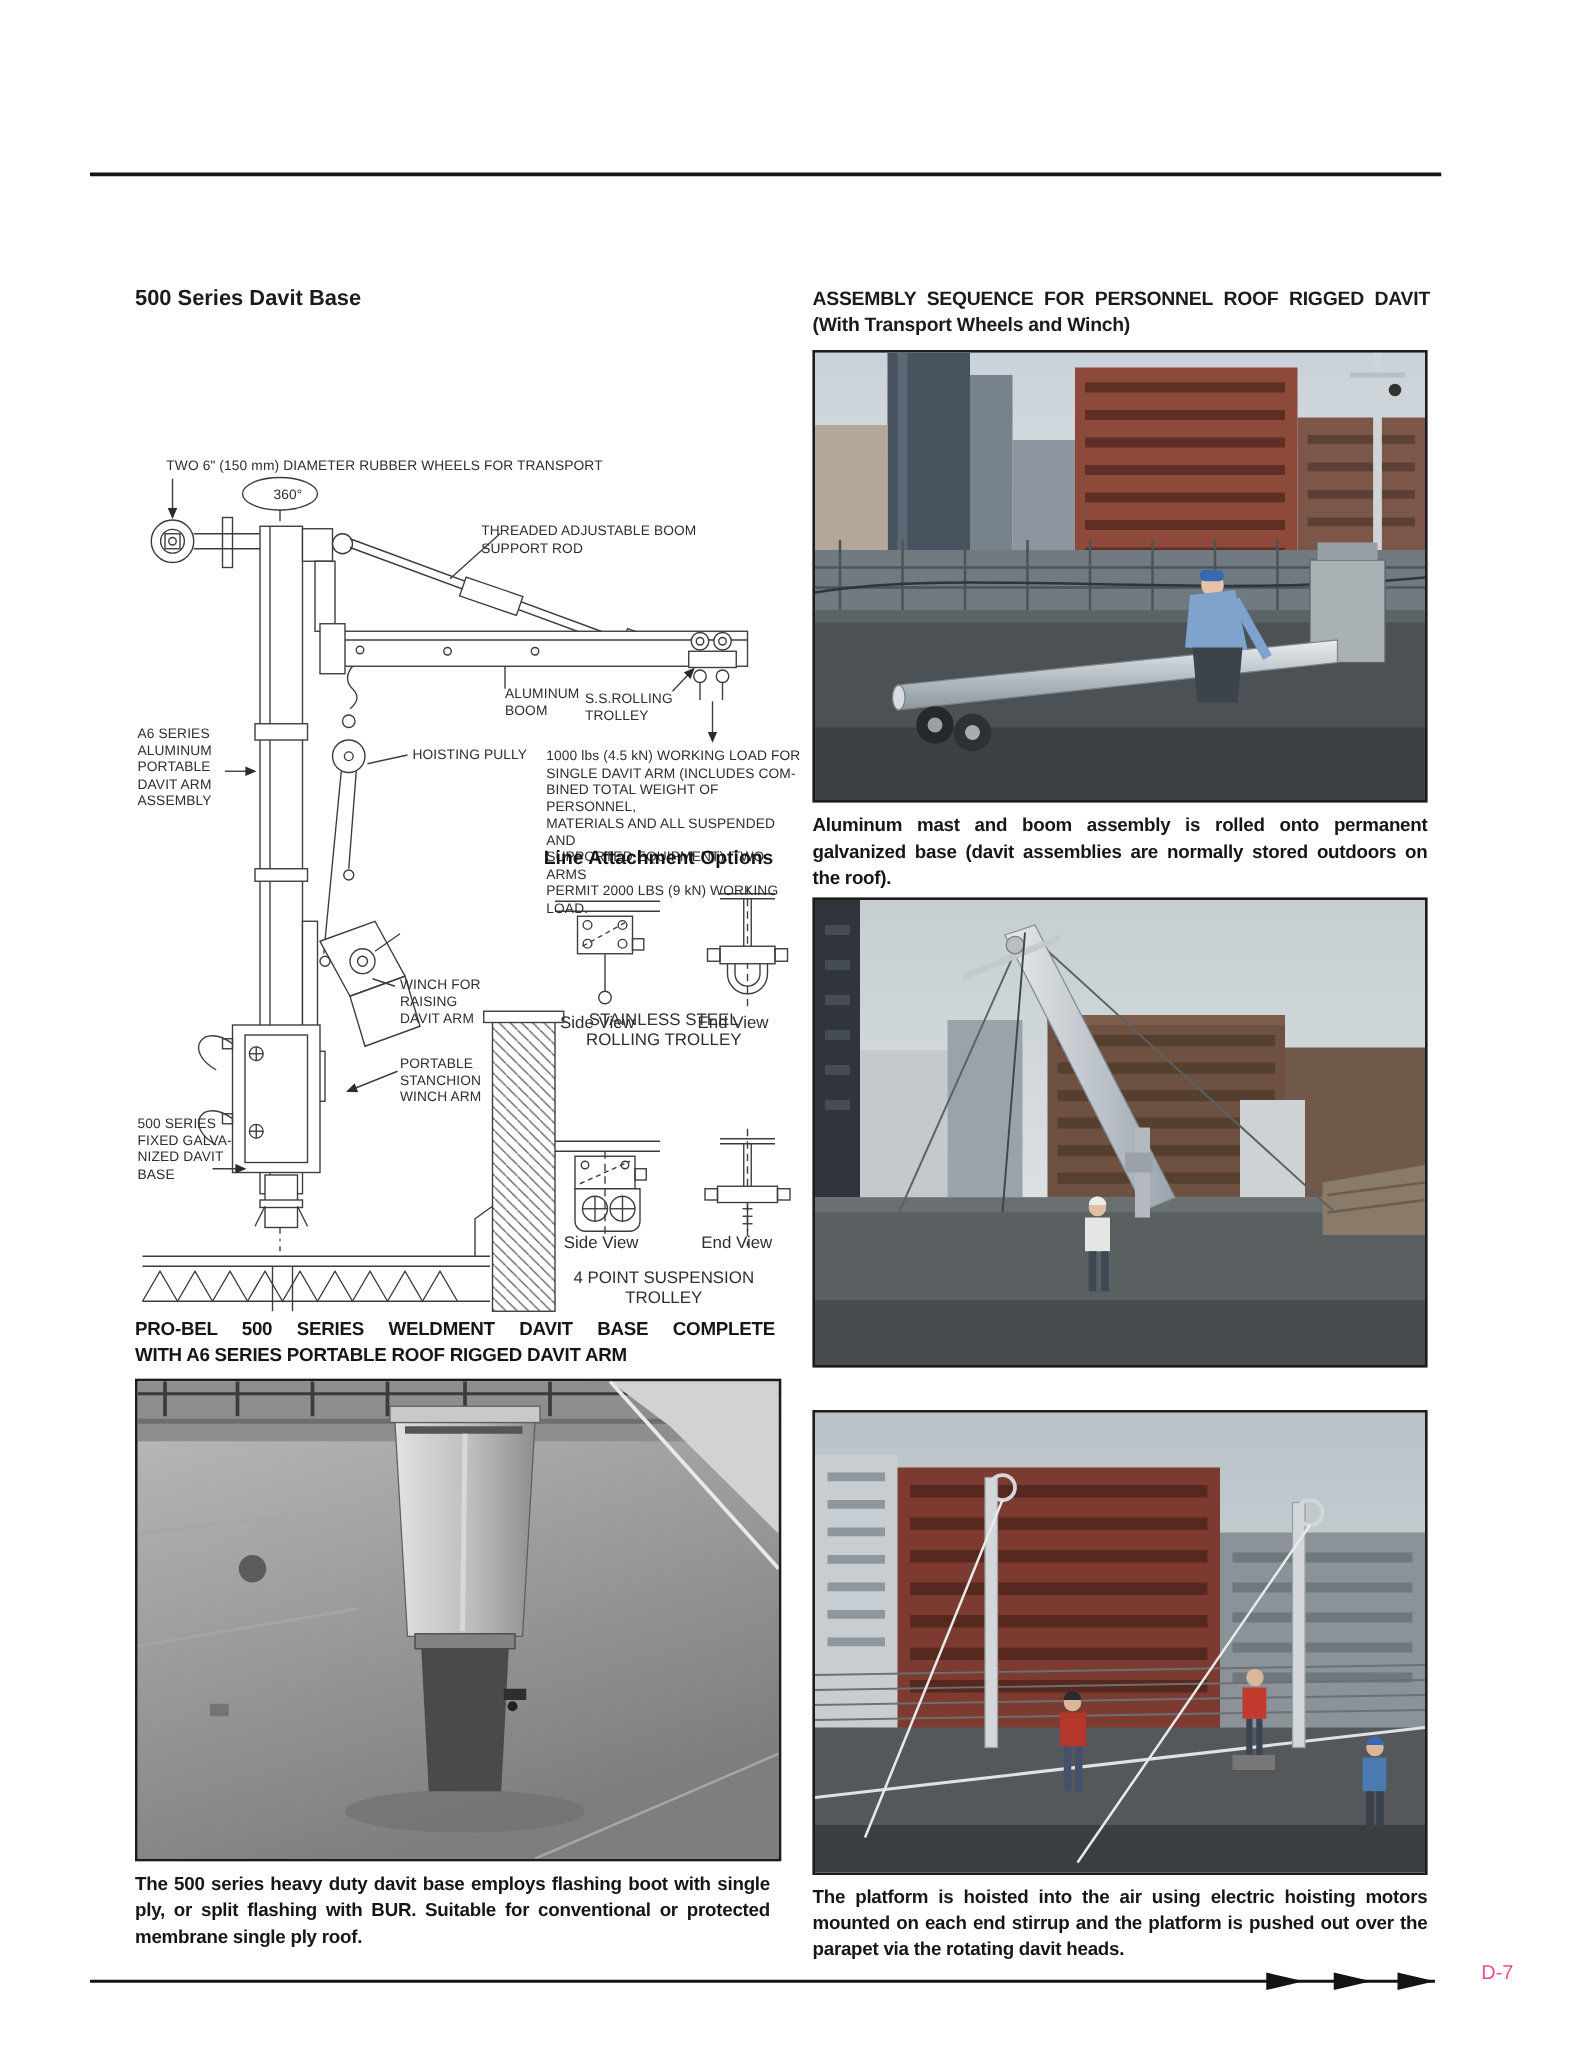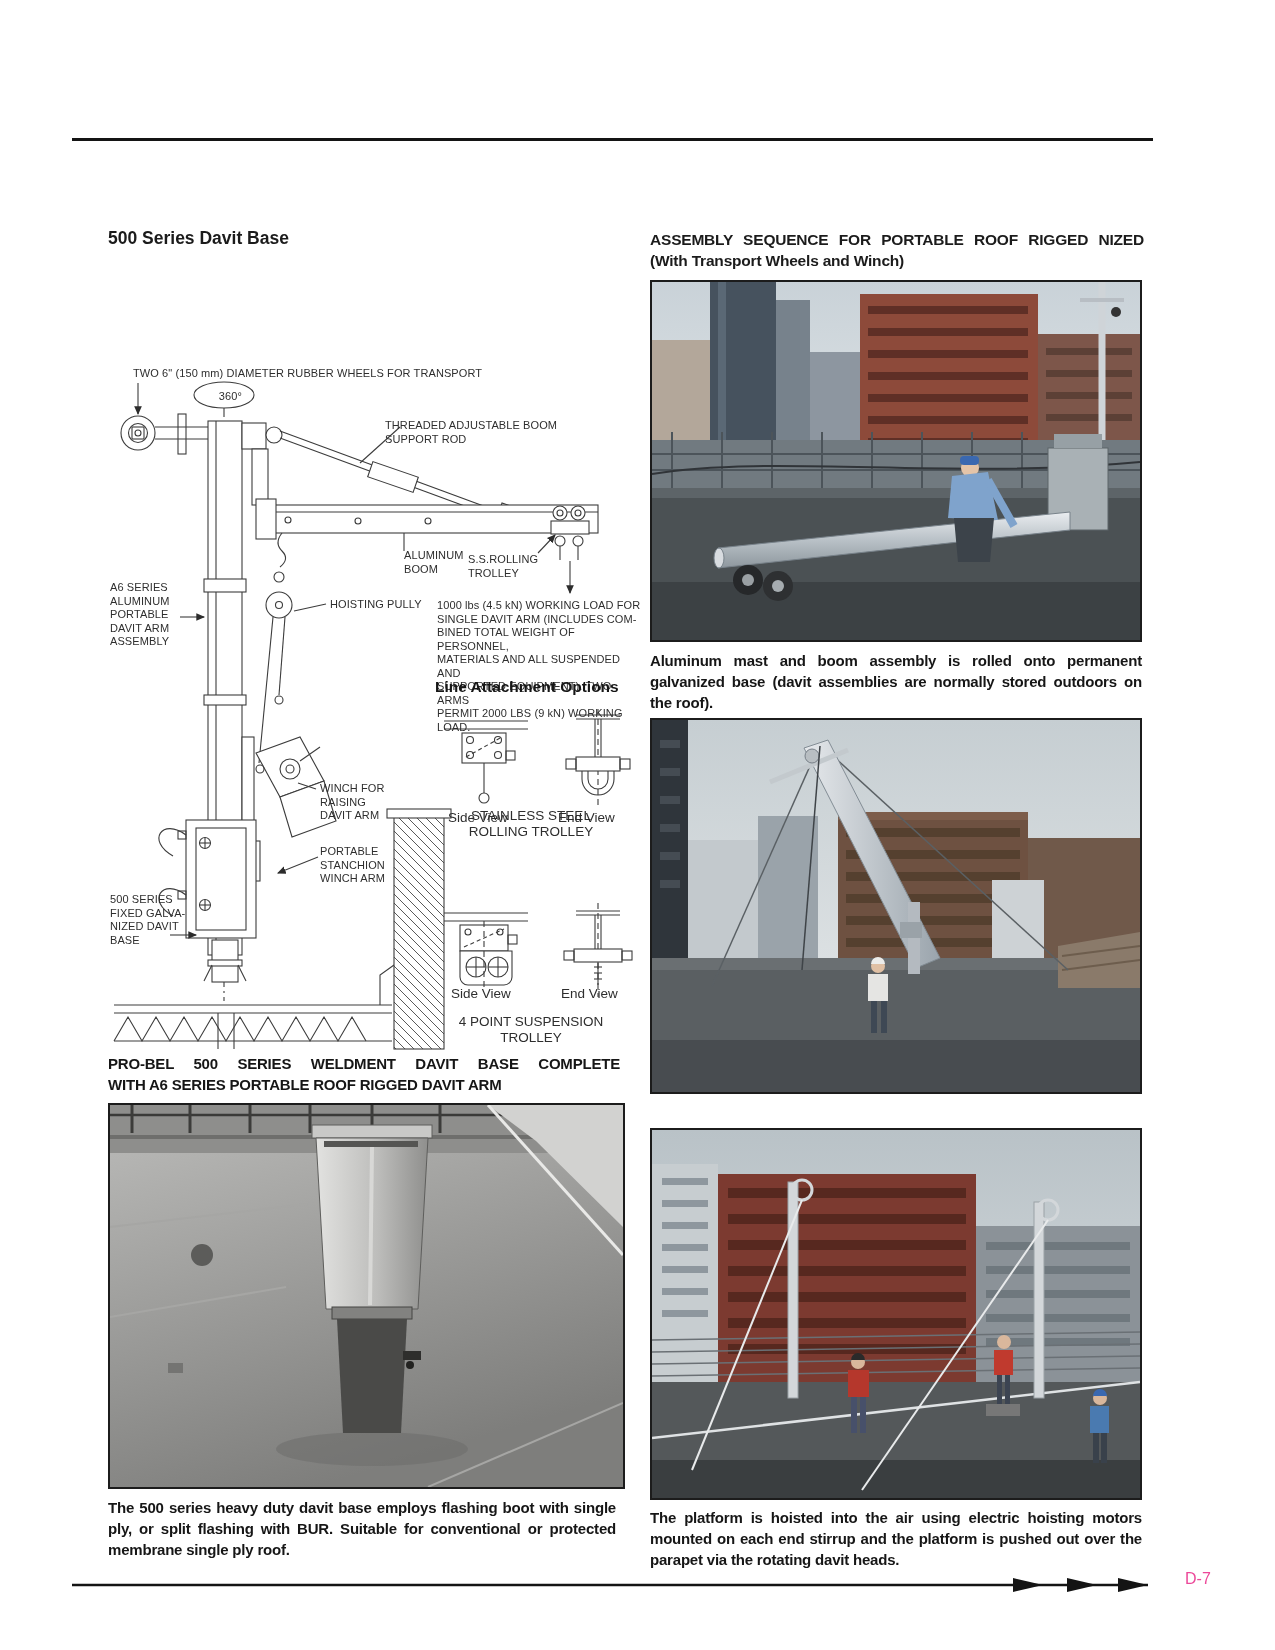--- a/index.html
+++ b/index.html
@@ -25,21 +25,21 @@
 </head>
 <body>
 
 <div class="page">
 
   <div class="abs rule-top"></div>
 
   <div class="abs h-left">500 Series Davit Base</div>
 
   <div class="abs h-right">
-    <span class="jline">ASSEMBLY SEQUENCE FOR PORTABLE ROOF RIGGED NIZED</span>
+    <span class="jline">ASSEMBLY SEQUENCE FOR PERSONNEL ROOF RIGGED DAVIT</span>
     <span>(With Transport Wheels and Winch)</span>
   </div>
 
   <svg class="abs" style="left:108px;top:365px;" width="530" height="685" viewBox="0 0 530 685">
     <defs>
       <marker id="ah" markerWidth="9" markerHeight="8" refX="7" refY="3.5" orient="auto">
         <path d="M0,0 L8,3.5 L0,7 z" fill="#2c2c2c"></path>
       </marker>
       <pattern id="hatch" patternUnits="userSpaceOnUse" width="9" height="9">
         <path d="M-2,-2 L11,11" stroke="#5a5a5a" stroke-width="1"></path>

